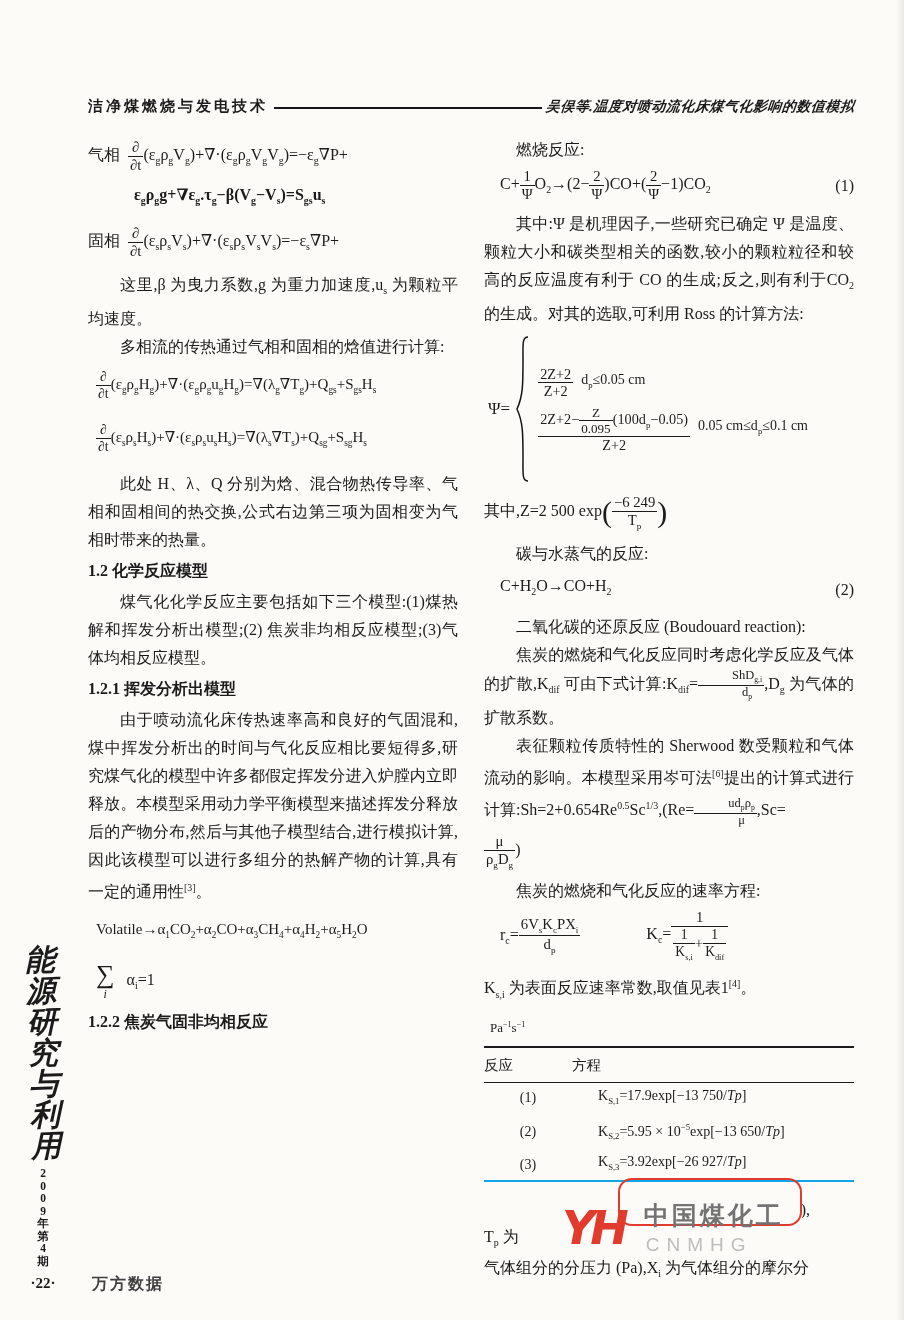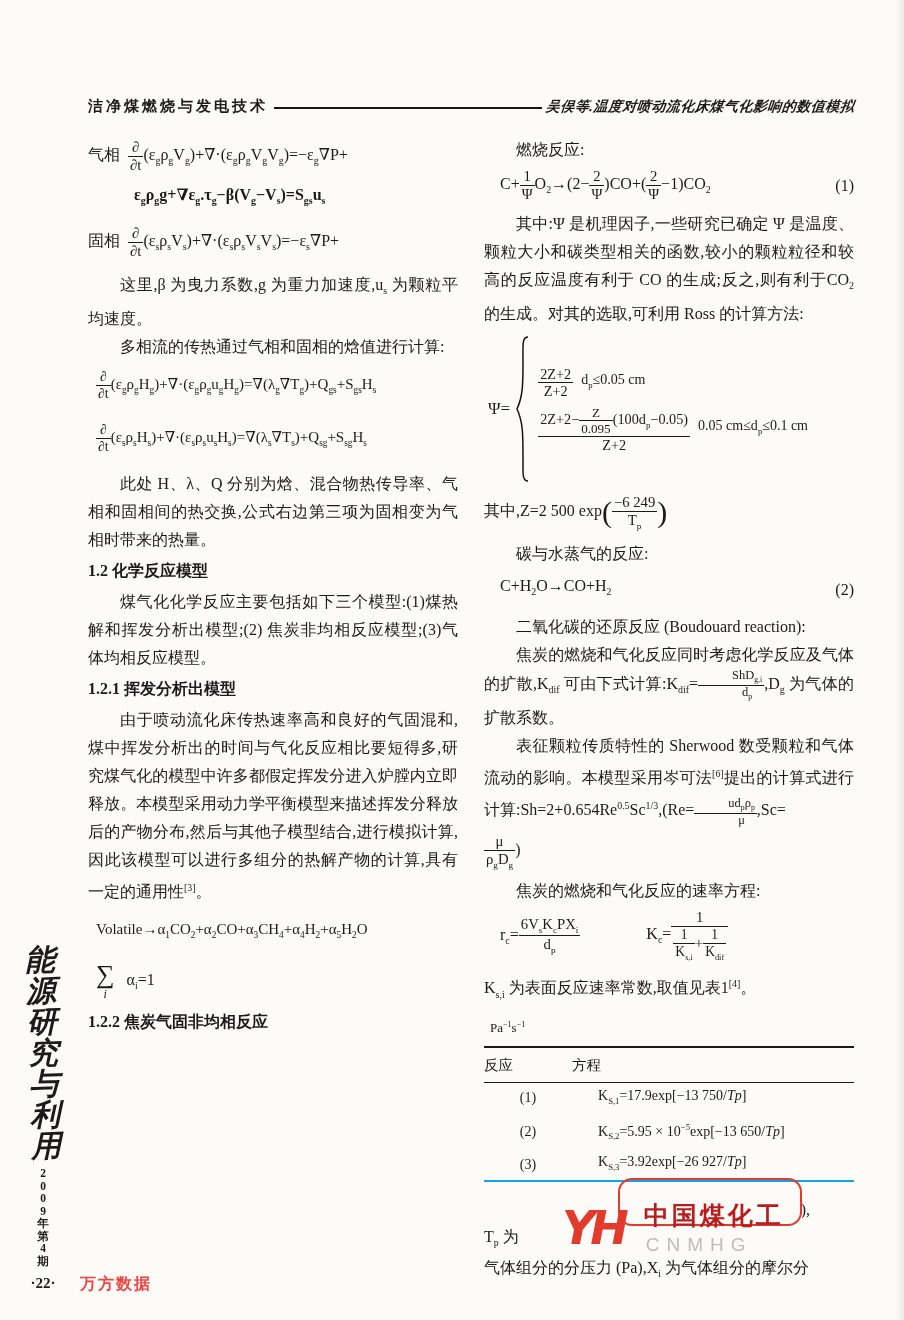--- a/index.html
+++ b/index.html
@@ -72,35 +72,35 @@
   .ob-l1 .frag{margin-left:214px;display:inline-block;}
   .ob-l2{display:flex;}
   .ob-l2 .e{margin-left:156px;}
   .watermark{position:absolute;left:46px;top:-8px;width:240px;height:76px;background:#fcfbf7;
         display:flex;align-items:flex-end;margin-left:32px;}
   .wm-frame{position:absolute;left:56px;top:-4px;width:180px;height:44px;
         border:2.5px solid #e23b2e;border-radius:14px;}
   .wm-logo{font-family:"DejaVu Sans","Liberation Sans",sans-serif;font-style:italic;font-weight:900;
         font-size:46px;line-height:60px;color:#e23b2e;letter-spacing:-5px;margin-right:12px;}
   .wm-lines{display:flex;flex-direction:column;align-items:flex-start;position:relative;z-index:1;}
-  .wm-cn{font-family:"Liberation Sans",sans-serif;font-size:25px;font-weight:bold;color:#b91c1c;
+  .wm-cn{font-family:"Liberation Sans",sans-serif;font-size:25px;font-weight:bold;color:#737373;
         letter-spacing:3px;line-height:34px;padding-left:8px;}
   .wm-en{font-family:"Liberation Sans",sans-serif;font-size:19px;color:#bdbdbd;letter-spacing:7px;
         line-height:26px;padding-left:10px;}
 
   
   .spine{position:absolute;left:14px;top:944px;width:58px;text-align:center;}
   .spine-title{transform:rotate(-2deg);font-style:italic;font-weight:bold;}
   .spine-title .vchar{font-size:30px;line-height:31px;}
   .spine-issue{margin-top:6px;font-weight:bold;}
   .spine-issue .vchar{font-size:11.5px;line-height:12.5px;}
   .spine-page{margin-top:8px;font-size:15px;font-weight:bold;}
 
-  .footer-brand{position:absolute;left:80px;top:1274px;font-family:"Liberation Sans",sans-serif;
-        font-size:16px;font-weight:bold;color:#ef4444;letter-spacing:2px;}
+  .footer-brand{position:absolute;left:92px;top:1274px;font-family:"Liberation Sans",sans-serif;
+        font-size:16px;font-weight:bold;color:#404040;letter-spacing:2px;}
 </style>
 </head>
 <body>
 
 <div class="page">
 
   <div class="running-head">
     <span class="rh-left">洁净煤燃烧与发电技术</span>
     <span class="rh-rule"></span>
     <span class="rh-right">吴俣等.温度对喷动流化床煤气化影响的数值模拟</span>

